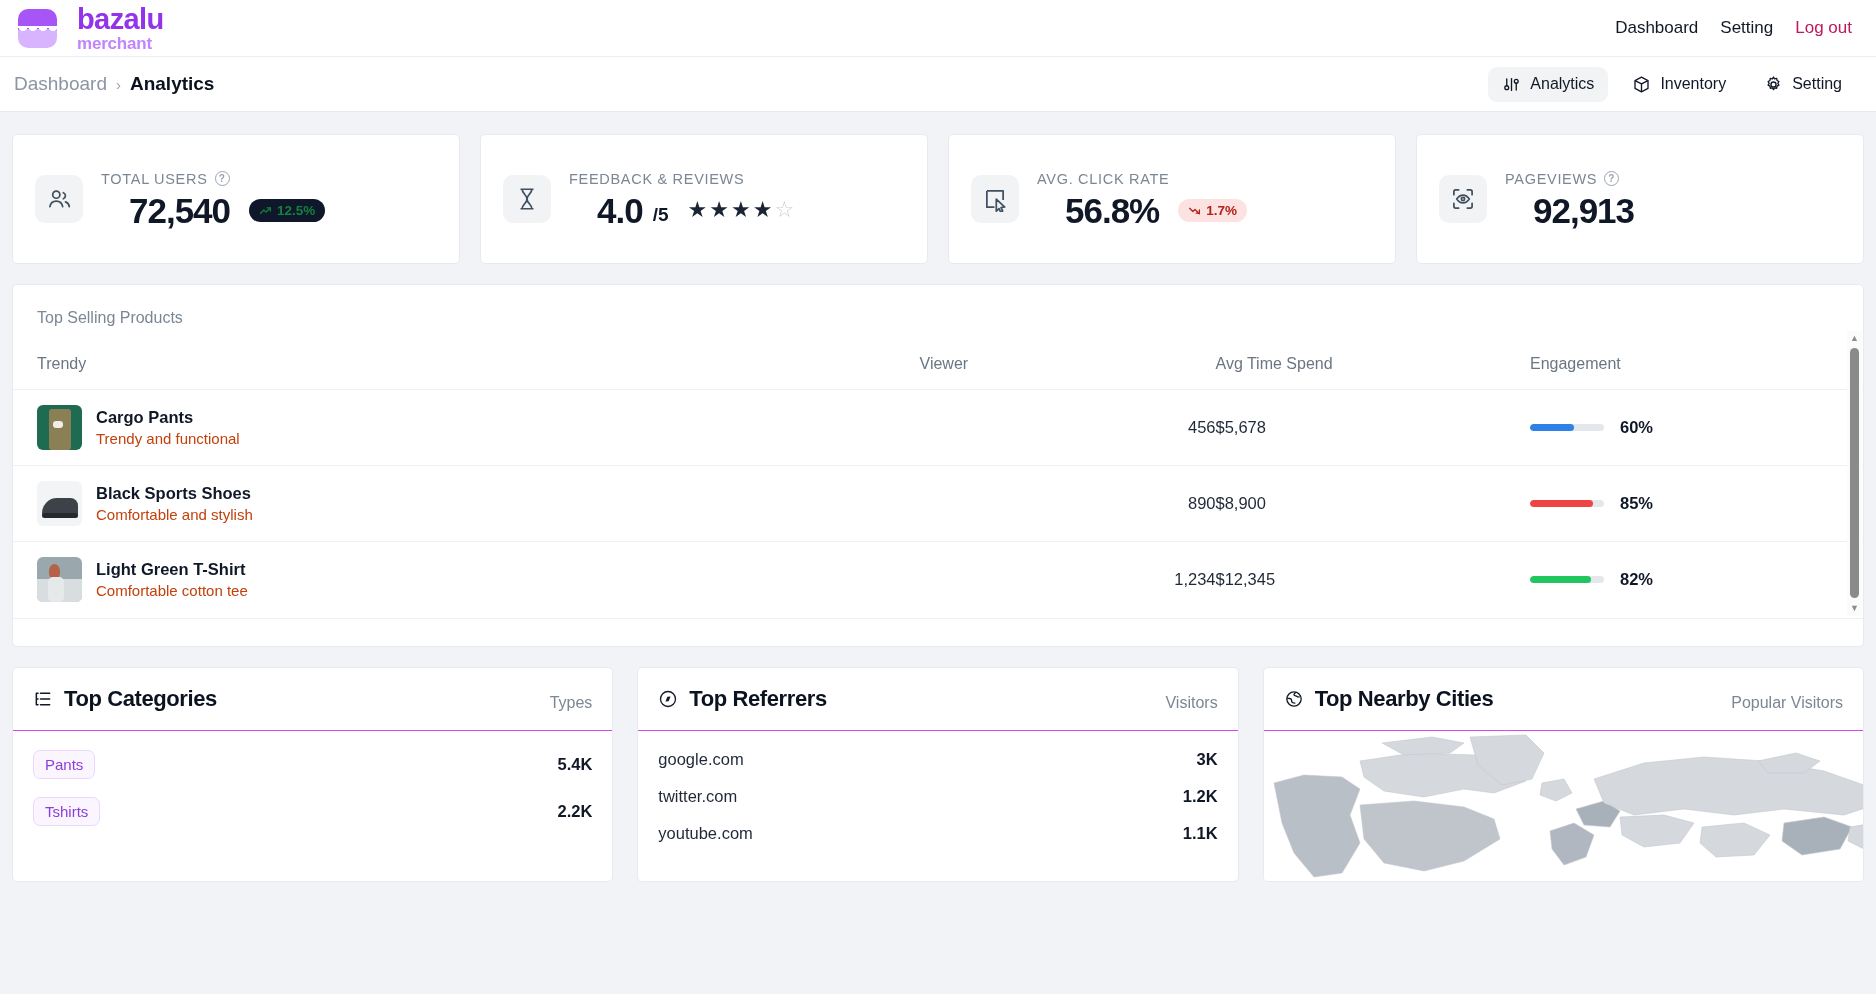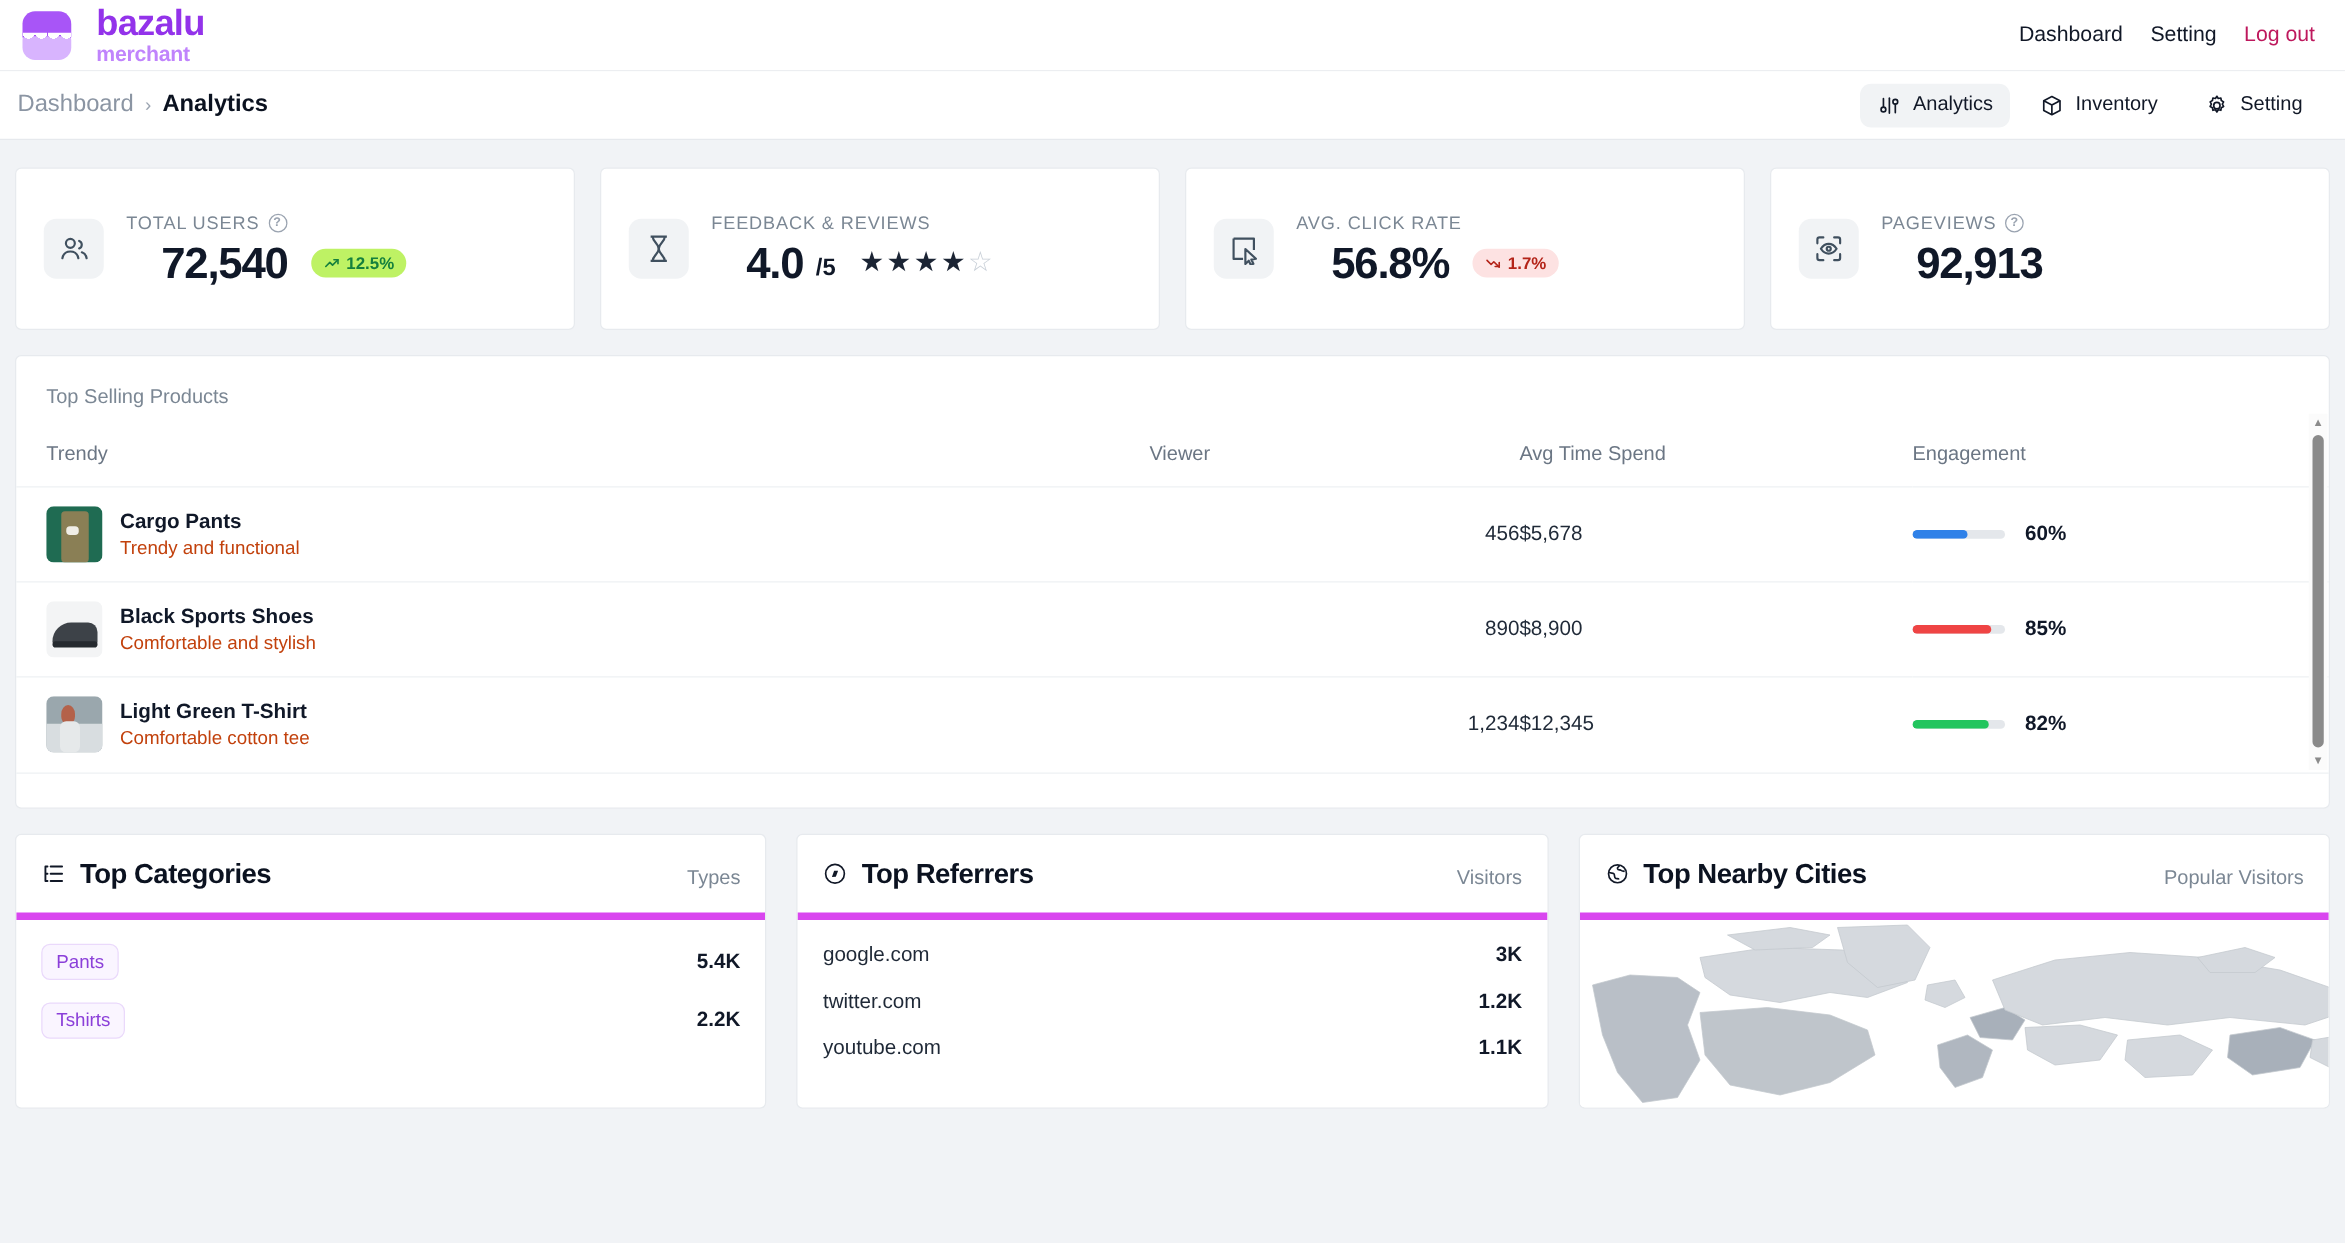--- a/index.html
+++ b/index.html
@@ -104,21 +104,21 @@
   .stat-value {
     font-size: 35px; font-weight: 700; color: #101828;
     letter-spacing: -1px; line-height: 1;
   }
   .stat-suffix { font-size: 19px; font-weight: 600; color: #101828; align-self: flex-end; margin-left: -9px; margin-bottom: 2px;}
   .trend {
     display: flex; align-items: center; gap: 5px;
     padding: 4px 10px; border-radius: 999px;
     font-size: 13.5px; font-weight: 600;
   }
-  .trend.up { background: #bef264; color: #15803d; text-align: center; }
+  .trend.up { background: #0f172a; color: #15803d; text-align: center; }
   .trend.down { background: #fde2e2; color: #b42318; }
   .stars { display: flex; gap: 2px; font-size: 22px; line-height: 1; color: #1b2434; }
   .stars .off { color: #c9d0d8; }
 
   
   .panel {
     background: #fff; border: 1px solid #e7eaee; border-radius: 5px;
     margin: 20px 12px 0 12px; position: relative;
   }
   .panel-head { padding: 24px 24px 0 24px; }
@@ -173,21 +173,21 @@
   
   .bottom {
     display: flex; gap: 24px; padding: 20px 12px 0 12px;
   }
   .bpanel {
     flex: 1 1 0; background: #fff;
     border: 1px solid #e7eaee; border-radius: 5px; overflow: hidden;
   }
   .bpanel-head {
     display: flex; align-items: center;
-    padding: 18px 20px; border-bottom: 6px solid #d946ef;
+    padding: 18px 20px; border-bottom: 1px solid #d946ef;
   }
   .bpanel-title {
     font-size: 22px; font-weight: 700; color: #0b1220;
     letter-spacing: -0.4px; display: flex; align-items: center; gap: 11px;
   }
   .bpanel-title svg { display: block; }
   .bpanel-meta { margin-left: auto; font-size: 16px; color: #7b8794; align-self: flex-end; }
   .blist { padding: 10px 20px 0 20px; }
   .brow {
     display: flex; align-items: center; justify-content: space-between;

